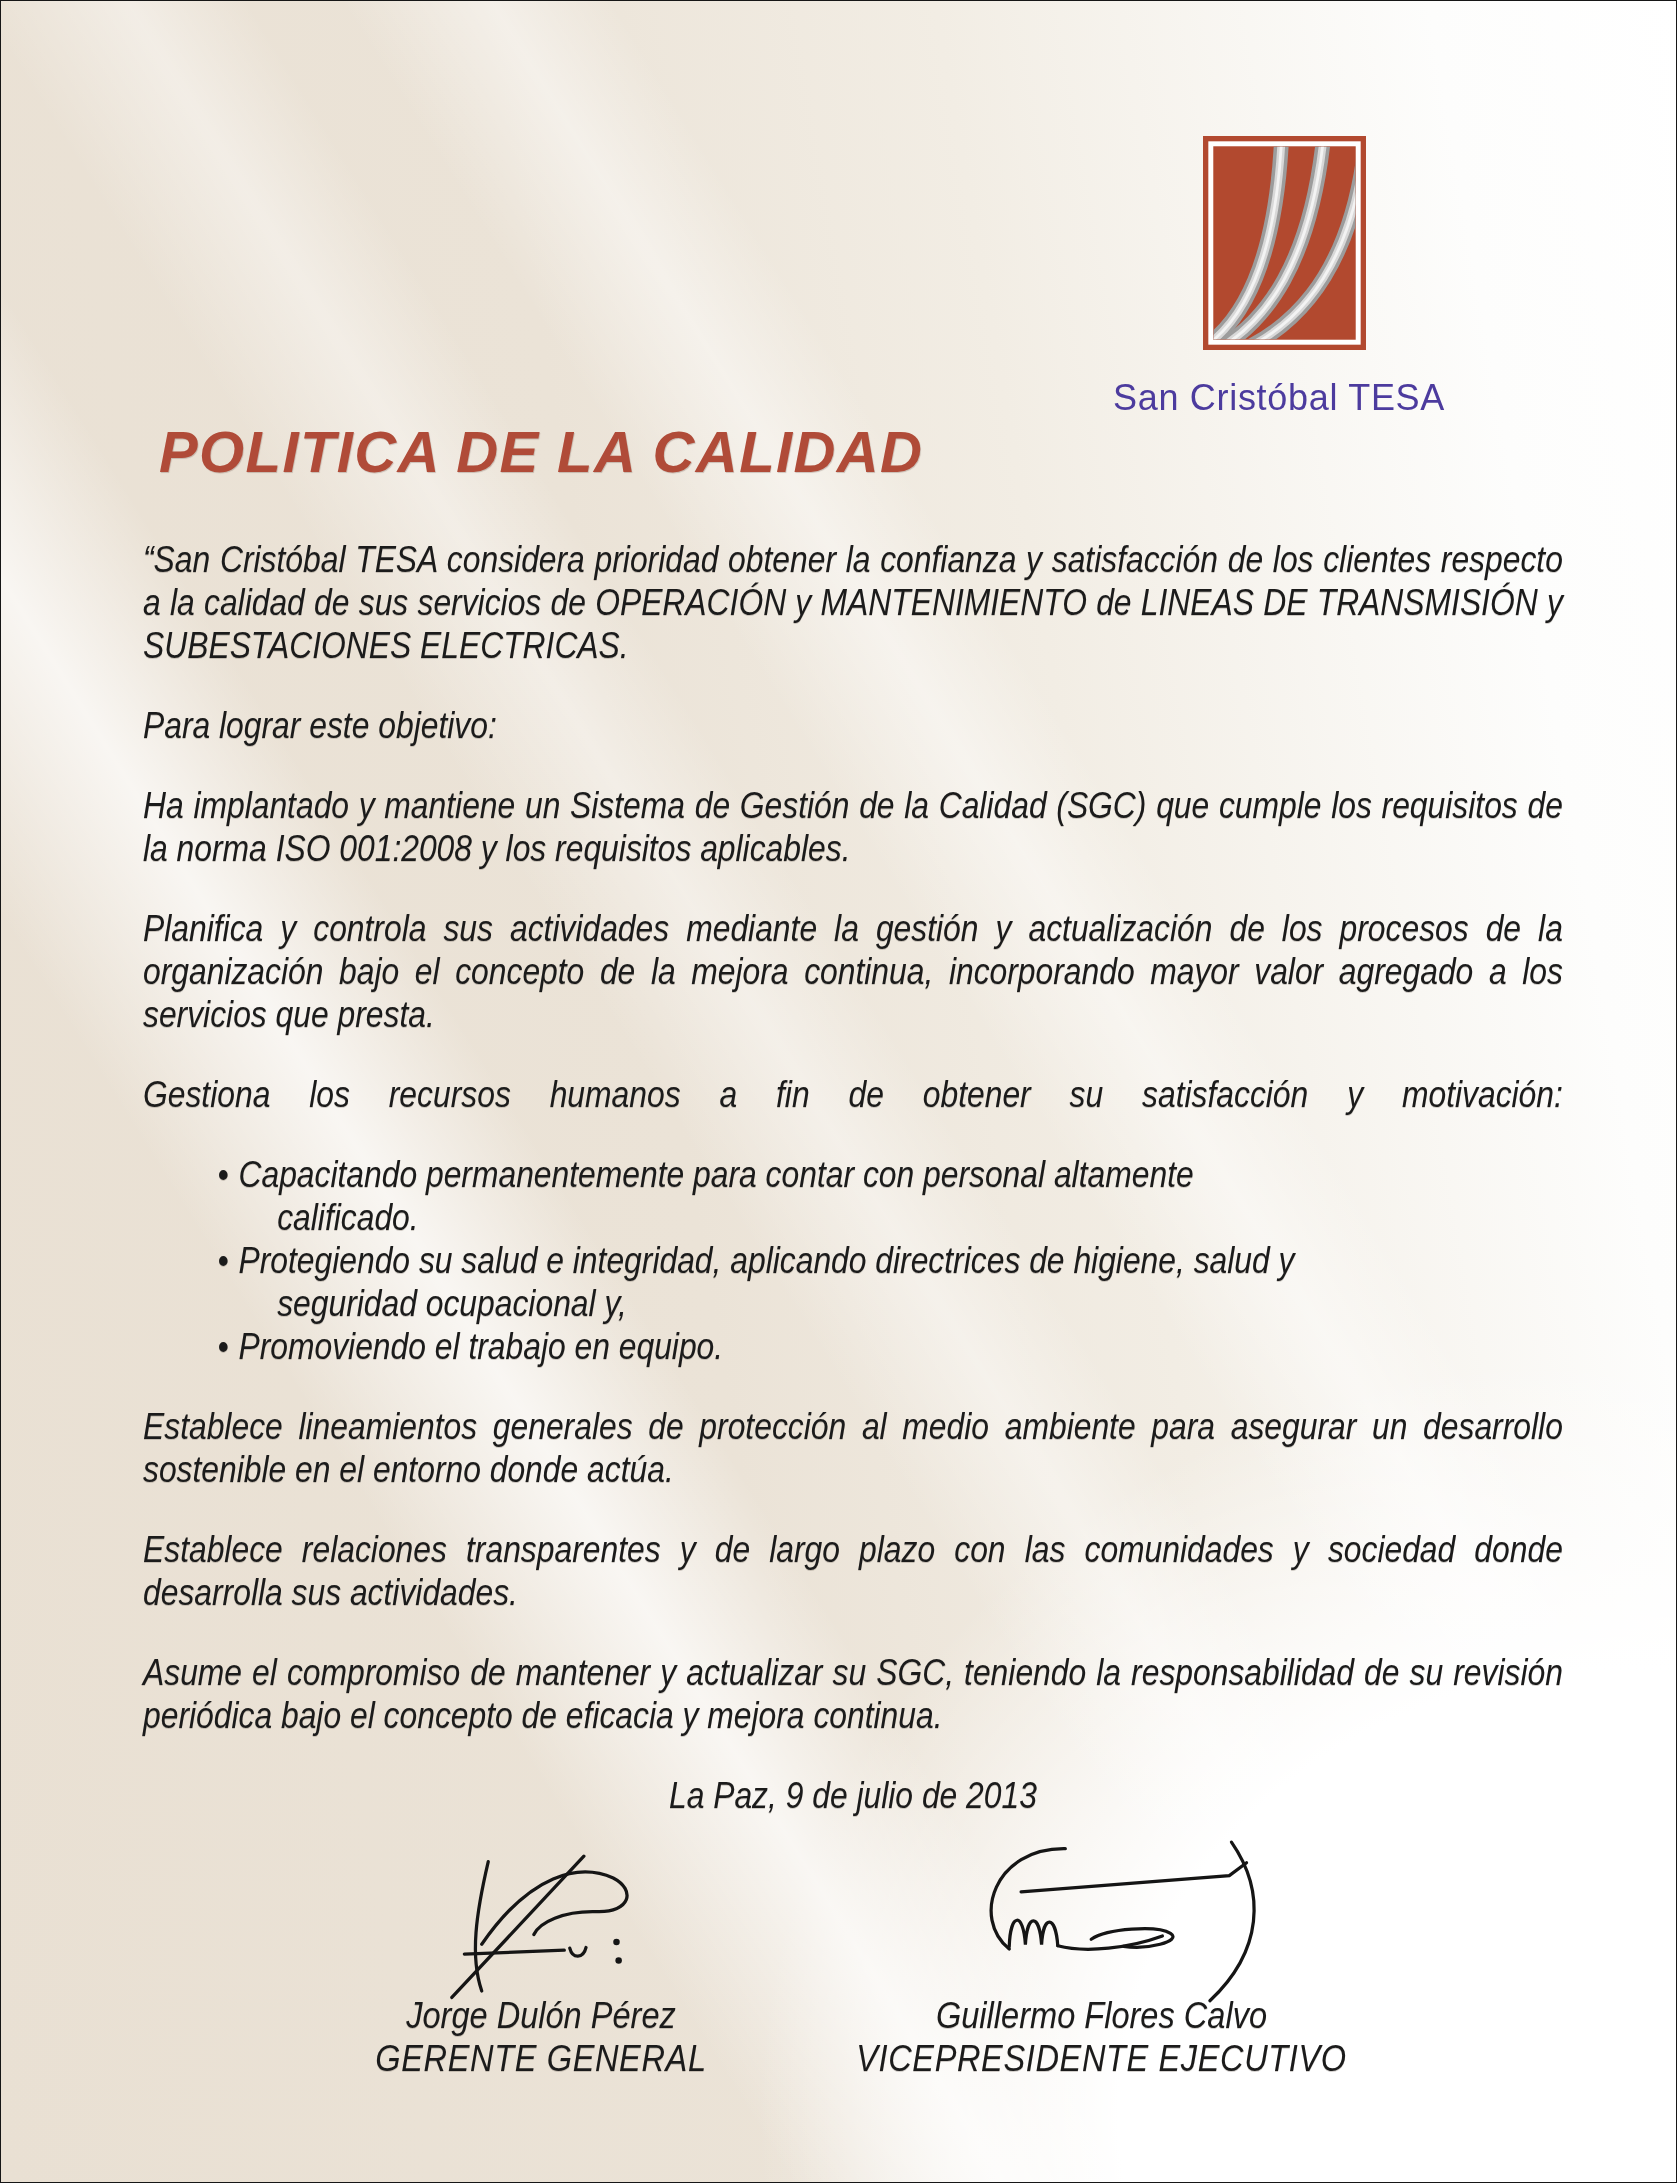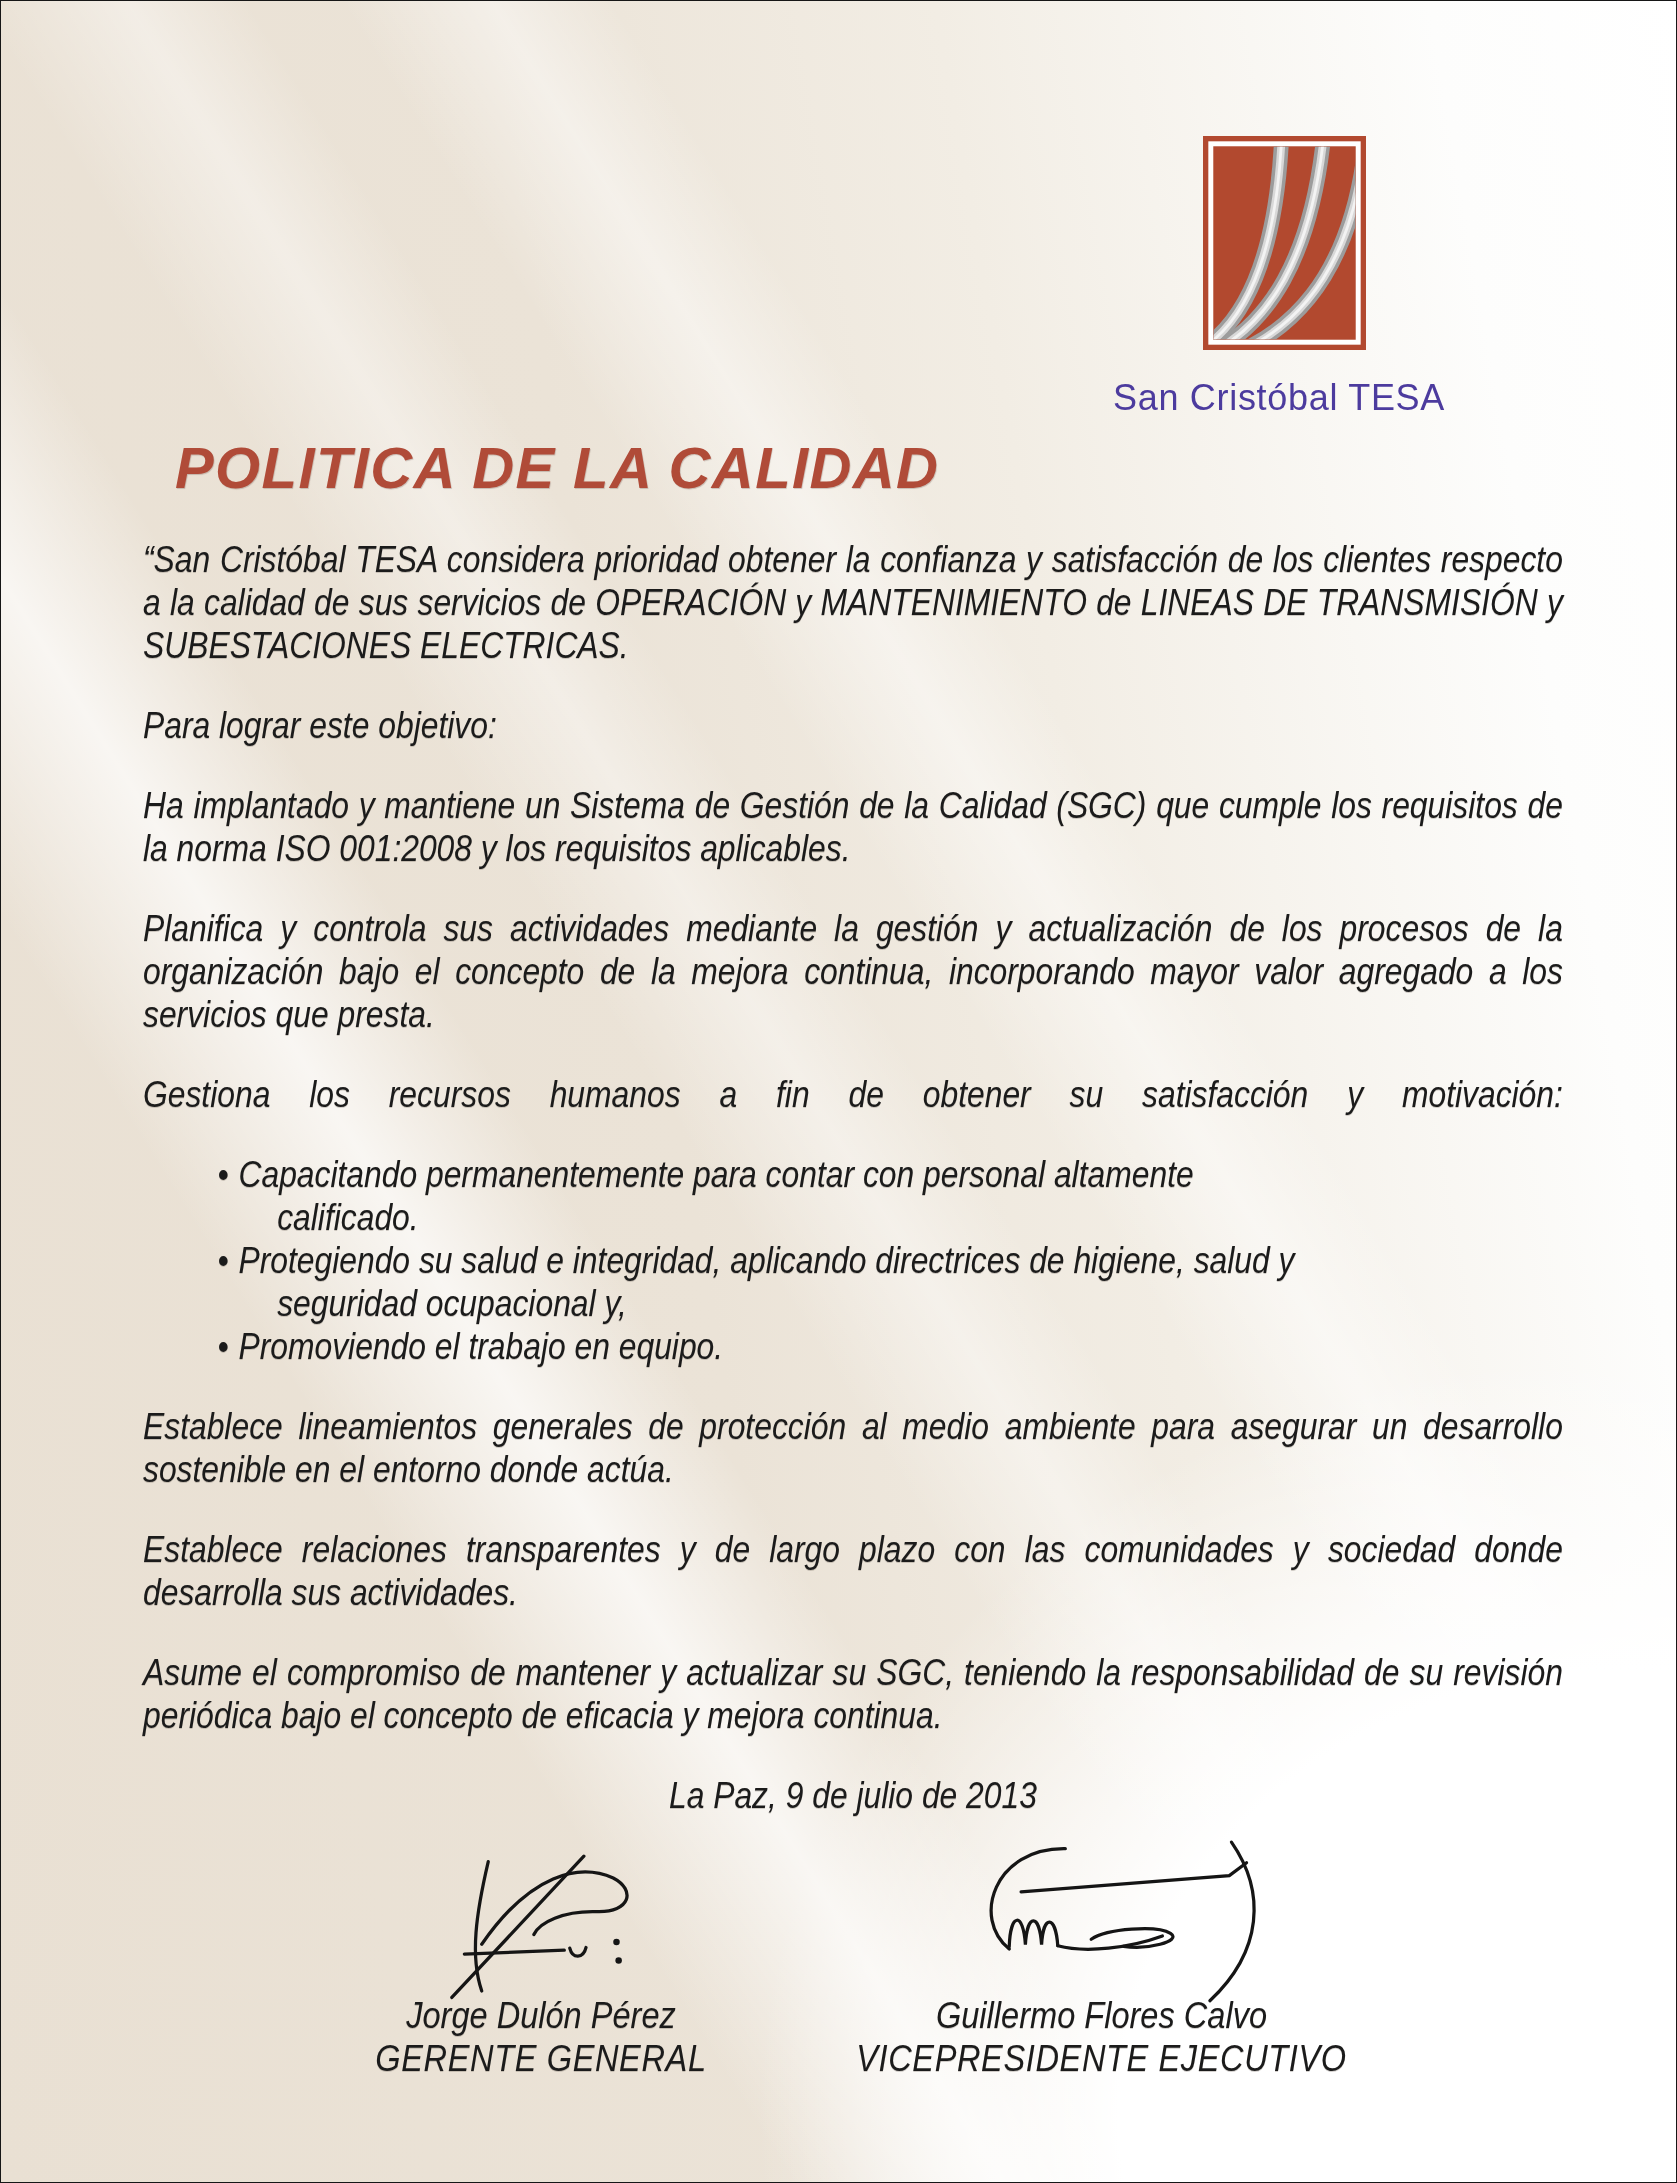--- a/index.html
+++ b/index.html
@@ -23,21 +23,21 @@
   }
   .logo-square svg{display:block;width:100%;height:100%;}
   .brand-name{
     position:absolute;left:1051px;top:376px;width:454px;
     text-align:center;
     font-size:36px;letter-spacing:0.7px;
     color:var(--brand-purple,#4c3b9e);
   }
   
   .doc-title{
-    position:absolute;left:158px;top:417px;margin:16px;
+    position:absolute;left:158px;top:417px;margin:0;
     font-size:58px;font-weight:bold;font-style:italic;
     letter-spacing:1.4px;
     color:var(--title-red,#b04b38);
     text-shadow:0.7px 1.4px 0.7px rgba(90,60,50,.25);
     white-space:nowrap;
   }
   
   .doc-body{
     position:absolute;left:142px;top:537px;width:1651px;
     transform:scaleX(.86);transform-origin:left top;

